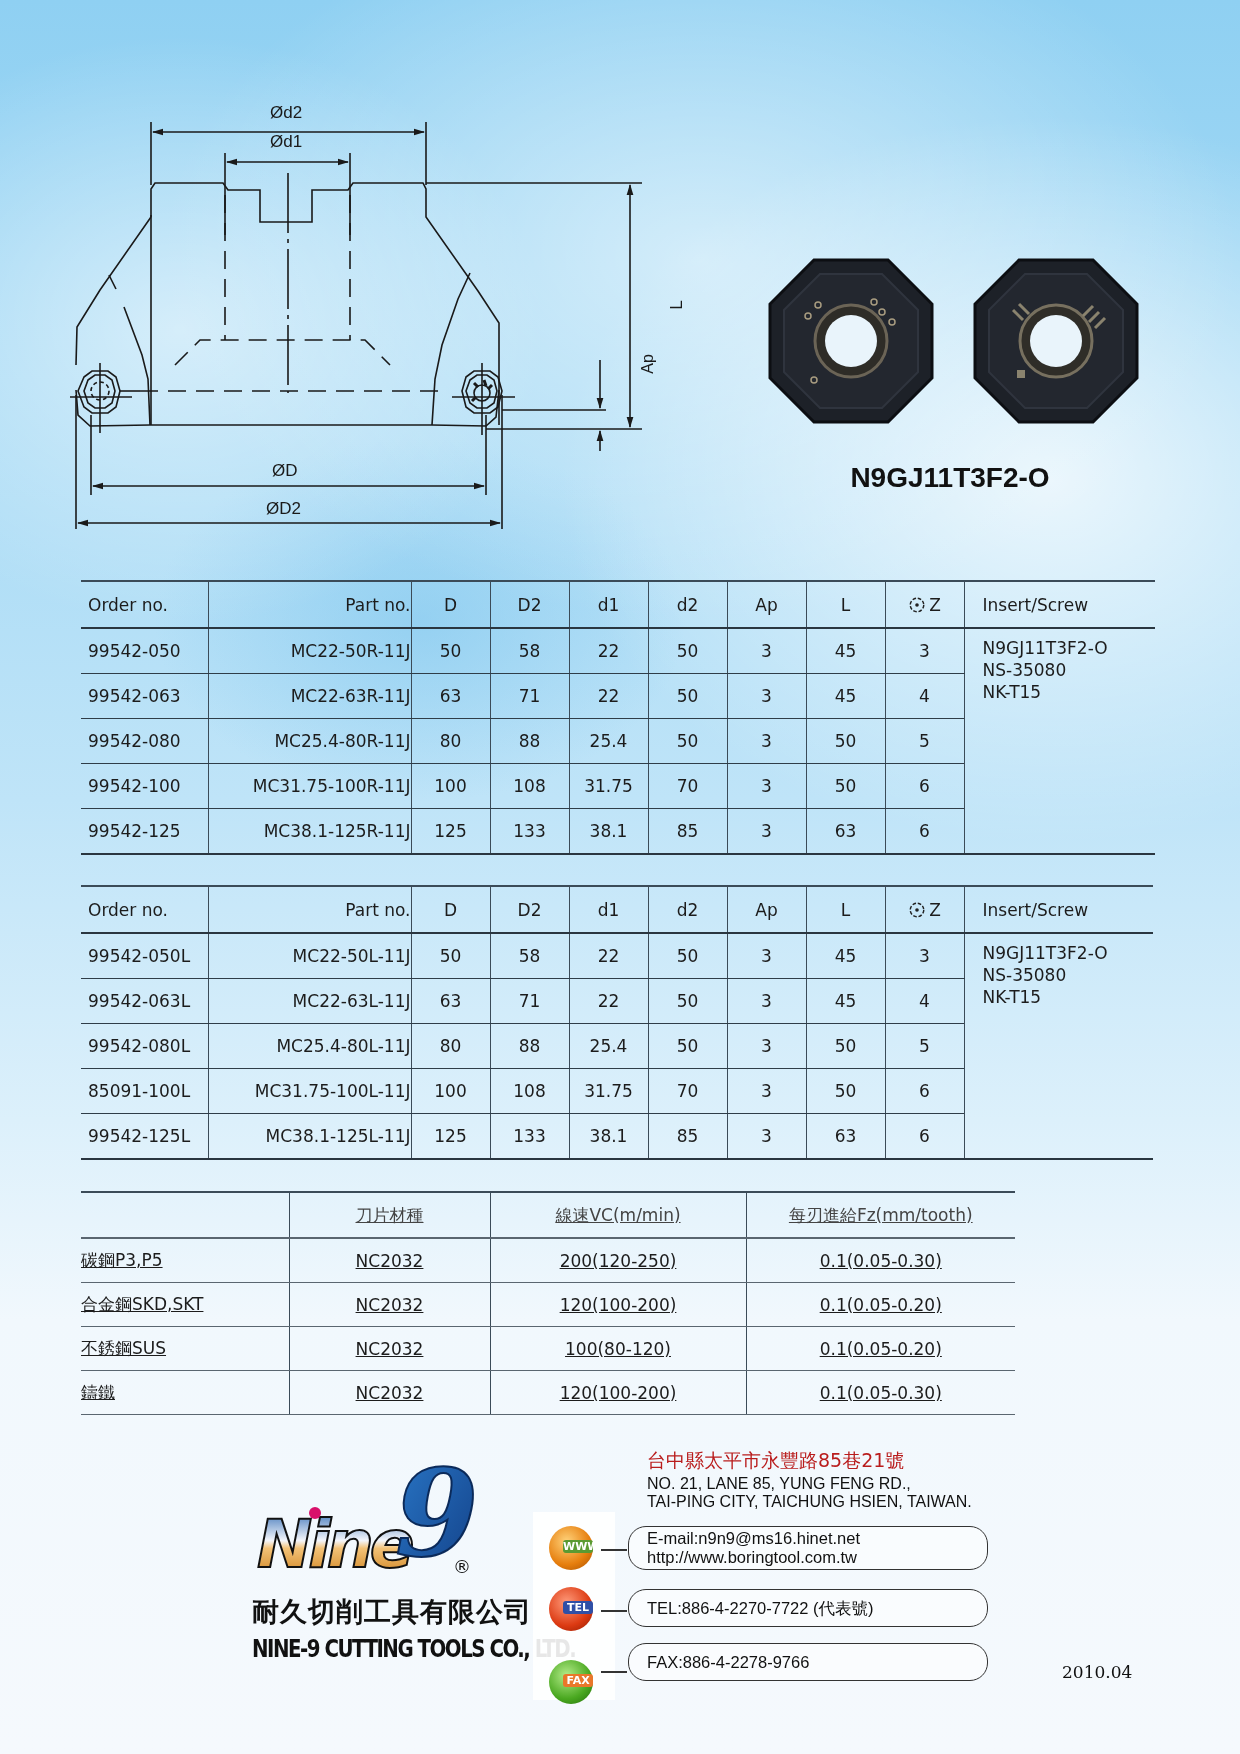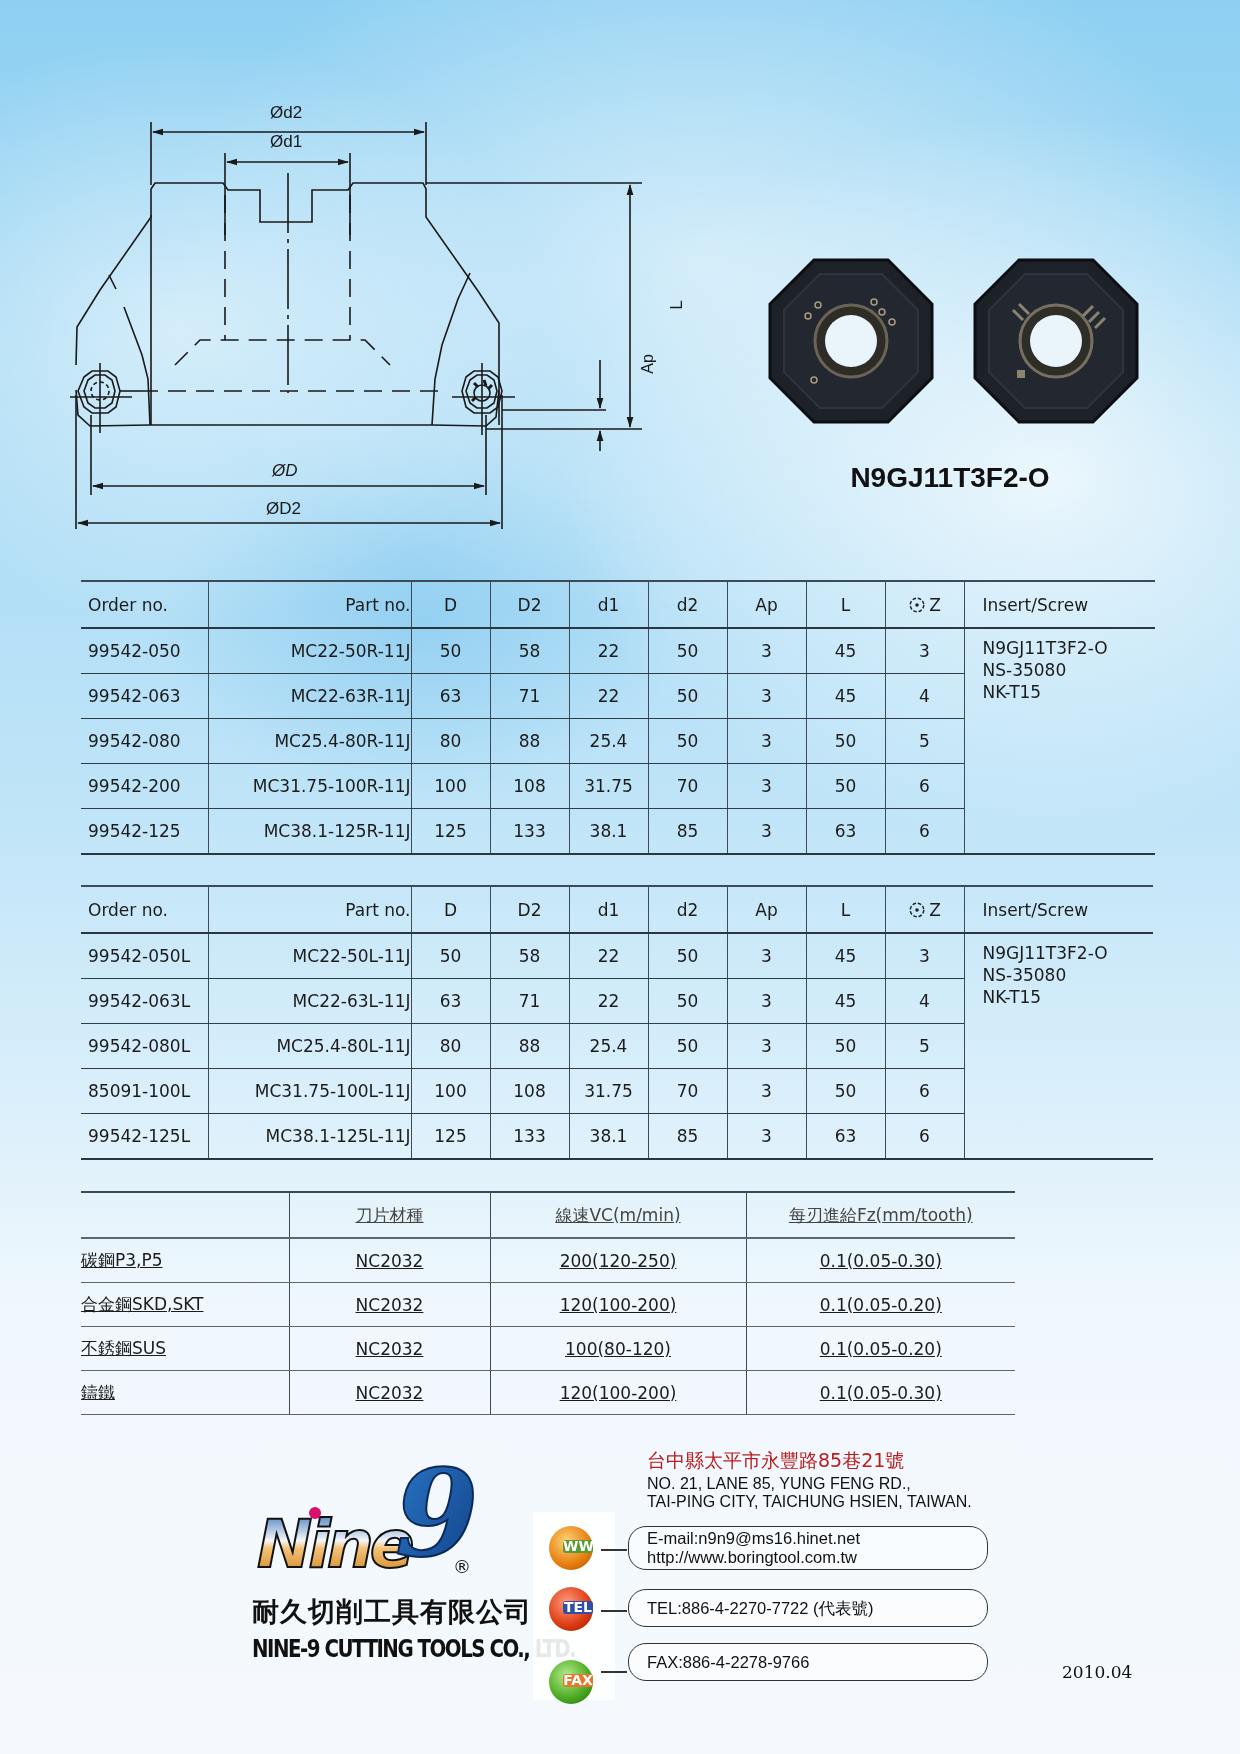--- a/index.html
+++ b/index.html
@@ -59,21 +59,21 @@
   table.cut tr > *:first-child { border-left: none; text-align: left; }
   table.cut thead th { border-top: 2px solid #3b4b58; border-bottom: 2px solid #5a6670; height: 44px; color: #444; }
   table.cut tbody td { border-bottom: 1.5px solid #5a6670; height: 43px; margin-left: 32px; }
 
   
   .logo { left: 255px; top: 1455px; width: 245px; height: 130px; }
   .co-cn { left: 252px; top: 1594px; font-family: "DejaVu Sans", sans-serif; font-weight: bold; font-size: 27px; letter-spacing: 1px; color: #111; }
   .co-en { left: 252px; top: 1634px; font-family: "DejaVu Sans Condensed", "DejaVu Sans", sans-serif; font-weight: bold; font-size: 22px; letter-spacing: -1.5px; color: #111; transform: scaleY(1.15); transform-origin: left top; }
   .icon-strip { left: 533px; top: 1512px; width: 82px; height: 188px; background: rgba(255,255,255,0.9); }
   .ball { position: absolute; width: 44px; height: 44px; border-radius: 50%; left: 16px; }
-  .ball span { position: absolute; left: 14px; top: 14px; width: 30px; height: 13px; border-radius: 3px; font-family: "DejaVu Sans", sans-serif; font-weight: bold; font-size: 14px; line-height: 13px; color: #fff; text-align: center; }
+  .ball span { position: absolute; left: 14px; top: 14px; width: 30px; height: 13px; border-radius: 3px; font-family: "DejaVu Sans", sans-serif; font-weight: bold; font-size: 11px; line-height: 13px; color: #fff; text-align: center; }
   .ball-www { top: 14px; background: radial-gradient(circle at 40% 35%, #ffd27a, #e67e0d 60%, #a44e00); }
   .ball-www span { background: #5a9a32; }
   .ball-tel { top: 75px; background: radial-gradient(circle at 40% 35%, #ff9a7a, #dc3a12 60%, #8e1a00); }
   .ball-tel span { background: #2f4fa6; }
   .ball-fax { top: 148px; background: radial-gradient(circle at 40% 35%, #b4ec8a, #4aa820 60%, #1e6a08); }
   .ball-fax span { background: #e9772a; }
   .connector { position: absolute; height: 1.5px; background: #333; width: 26px; }
 
   .addr-cn { left: 647px; top: 1448px; font-family: "DejaVu Sans", sans-serif; font-size: 19px; color: #b91c1c; }
   .addr-en { left: 647px; top: 1475px; font-family: "Liberation Sans", sans-serif; font-size: 16px; line-height: 18px; color: #111; }
@@ -158,21 +158,21 @@
     <line x1="33" y1="391" x2="424" y2="391" marker-start="url(#ar)" marker-end="url(#ar)"></line>
 
     <line x1="16" y1="300" x2="16" y2="434"></line>
     <line x1="442" y1="300" x2="442" y2="434"></line>
     <line x1="18" y1="428" x2="440" y2="428" marker-start="url(#ar)" marker-end="url(#ar)"></line>
   </svg>
   <div class="abs" style="left:210px;top:8px;font-size:17px;font-family:'Liberation Sans',sans-serif;">Ød2</div>
   <div class="abs" style="left:210px;top:37px;font-size:17px;font-family:'Liberation Sans',sans-serif;">Ød1</div>
   <div class="abs" style="left:612px;top:200px;font-size:17px;font-family:'Liberation Sans',sans-serif;transform:rotate(-90deg);">L</div>
   <div class="abs" style="left:578px;top:260px;font-size:16px;font-family:'Liberation Sans',sans-serif;transform:rotate(-90deg);">Ap</div>
-  <div class="abs" style="left:212px;top:366px;font-size:17px;font-family:'Liberation Sans',sans-serif;font-style:italic;">ØD</div>
+  <div class="abs" style="left:212px;top:366px;font-size:17px;font-family:'Liberation Sans',sans-serif;">ØD</div>
   <div class="abs" style="left:206px;top:404px;font-size:17px;font-family:'Liberation Sans',sans-serif;">ØD2</div>
 </div>
 
 <div class="abs inserts">
   <svg viewBox="0 0 400 190" width="400" height="190" xmlns="http://www.w3.org/2000/svg">
     <g>
       <path d="M54,10 L128,10 L172,54 L172,128 L128,172 L54,172 L10,128 L10,54 z" fill="#1d2128" stroke="#0c0e12" stroke-width="3"></path>
       <path d="M60,24 L122,24 L158,60 L158,122 L122,158 L60,158 L24,122 L24,60 z" fill="#23272f" stroke="#2f343e" stroke-width="2"></path>
       <circle cx="91" cy="91" r="36" fill="#2e2c27" stroke="#6b6456" stroke-width="3"></circle>
       <circle cx="91" cy="91" r="26" fill="#e9f4fb"></circle>
@@ -266,21 +266,21 @@
       <td class="partno">MC25.4-80R-11J</td>
       <td>80</td>
       <td>88</td>
       <td>25.4</td>
       <td>50</td>
       <td>3</td>
       <td>50</td>
       <td>5</td>
     </tr>
     <tr>
-      <td class="left">99542-200</td>
+      <td class="left">99542-100</td>
       <td class="partno">MC31.75-100R-11J</td>
       <td>100</td>
       <td>108</td>
       <td>31.75</td>
       <td>70</td>
       <td>3</td>
       <td>50</td>
       <td>6</td>
     </tr>
     <tr>

